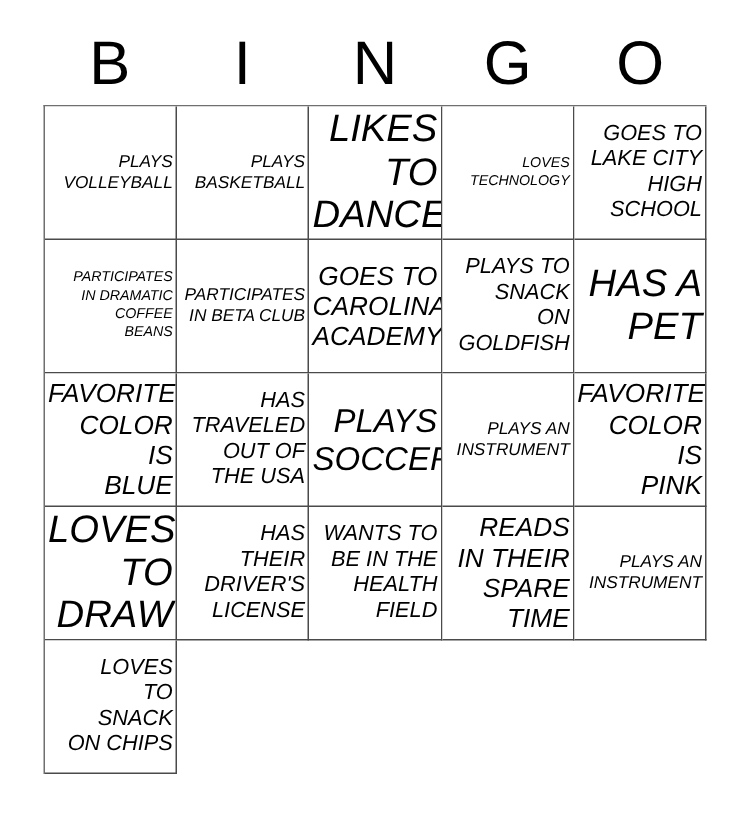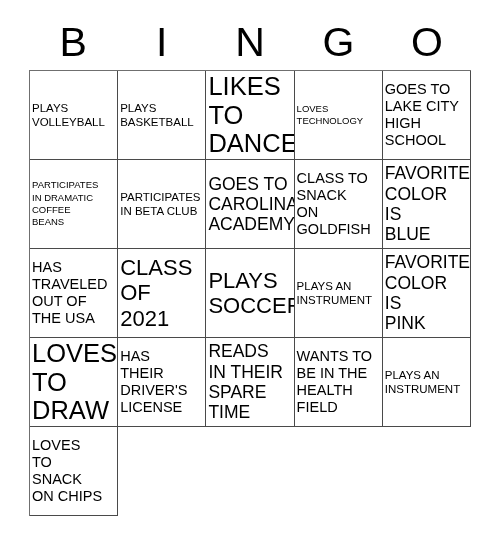--- a/index.html
+++ b/index.html
@@ -54,24 +54,25 @@
     box-sizing: border-box;
     background: #ffffff;
   }
   .cell {
     border-right: 1px solid #4a4a4a;
     border-bottom: 1px solid #4a4a4a;
     box-sizing: border-box;
     display: flex;
     align-items: center;
     justify-content: center;
-    text-align: left;
+    text-align: right;
     padding: 1px 2px;
     overflow: hidden;
     background: #ffffff;
+    font-style: italic;
   }
   .cell-text {
     display: block;
     width: 100%;
     line-height: 1.12;
     white-space: pre-line;
     color: #000000;
   }
   
   .fs-xs  { font-size: 9.5px;  line-height: 1.30; }
@@ -130,42 +131,41 @@
     <div class="cell">
         <span class="cell-text fs-sm">PARTICIPATES
 IN BETA CLUB</span>
       </div>
     <div class="cell">
         <span class="cell-text fs-lg">GOES TO
 CAROLINA
 ACADEMY</span>
       </div>
     <div class="cell">
-        <span class="cell-text fs-md">CLASS TO
+        <span class="cell-text fs-md">PLAYS TO
 SNACK
 ON
 GOLDFISH</span>
+      </div>
+    <div class="cell">
+        <span class="cell-text fs-xxl">HAS A
+PET</span>
       </div>
 
     <div class="cell">
         <span class="cell-text fs-lg">FAVORITE
 COLOR IS
 BLUE</span>
       </div>
     <div class="cell">
         <span class="cell-text fs-md">HAS
 TRAVELED
 OUT OF
 THE USA</span>
       </div>
-    <div class="cell">
-        <span class="cell-text fs-xl">CLASS
-OF
-2021</span>
-      </div>
 
     <div class="cell">
         <span class="cell-text fs-xl">PLAYS
 SOCCER</span>
       </div>
     <div class="cell">
         <span class="cell-text fs-sm">PLAYS AN
 INSTRUMENT</span>
       </div>
     <div class="cell">
@@ -179,32 +179,32 @@
 DRAW</span>
       </div>
     <div class="cell">
         <span class="cell-text fs-md">HAS
 THEIR
 DRIVER'S
 LICENSE</span>
       </div>
 
     <div class="cell">
+        <span class="cell-text fs-md">WANTS TO
+BE IN THE
+HEALTH
+FIELD</span>
+      </div>
+    <div class="cell">
         <span class="cell-text fs-lg">READS
 IN THEIR
 SPARE
 TIME</span>
       </div>
     <div class="cell">
-        <span class="cell-text fs-md">WANTS TO
-BE IN THE
-HEALTH
-FIELD</span>
-      </div>
-    <div class="cell">
         <span class="cell-text fs-sm">PLAYS AN
 INSTRUMENT</span>
       </div>
     <div class="cell">
         <span class="cell-text fs-md">LOVES
 TO
 SNACK
 ON CHIPS</span>
       </div>
 

